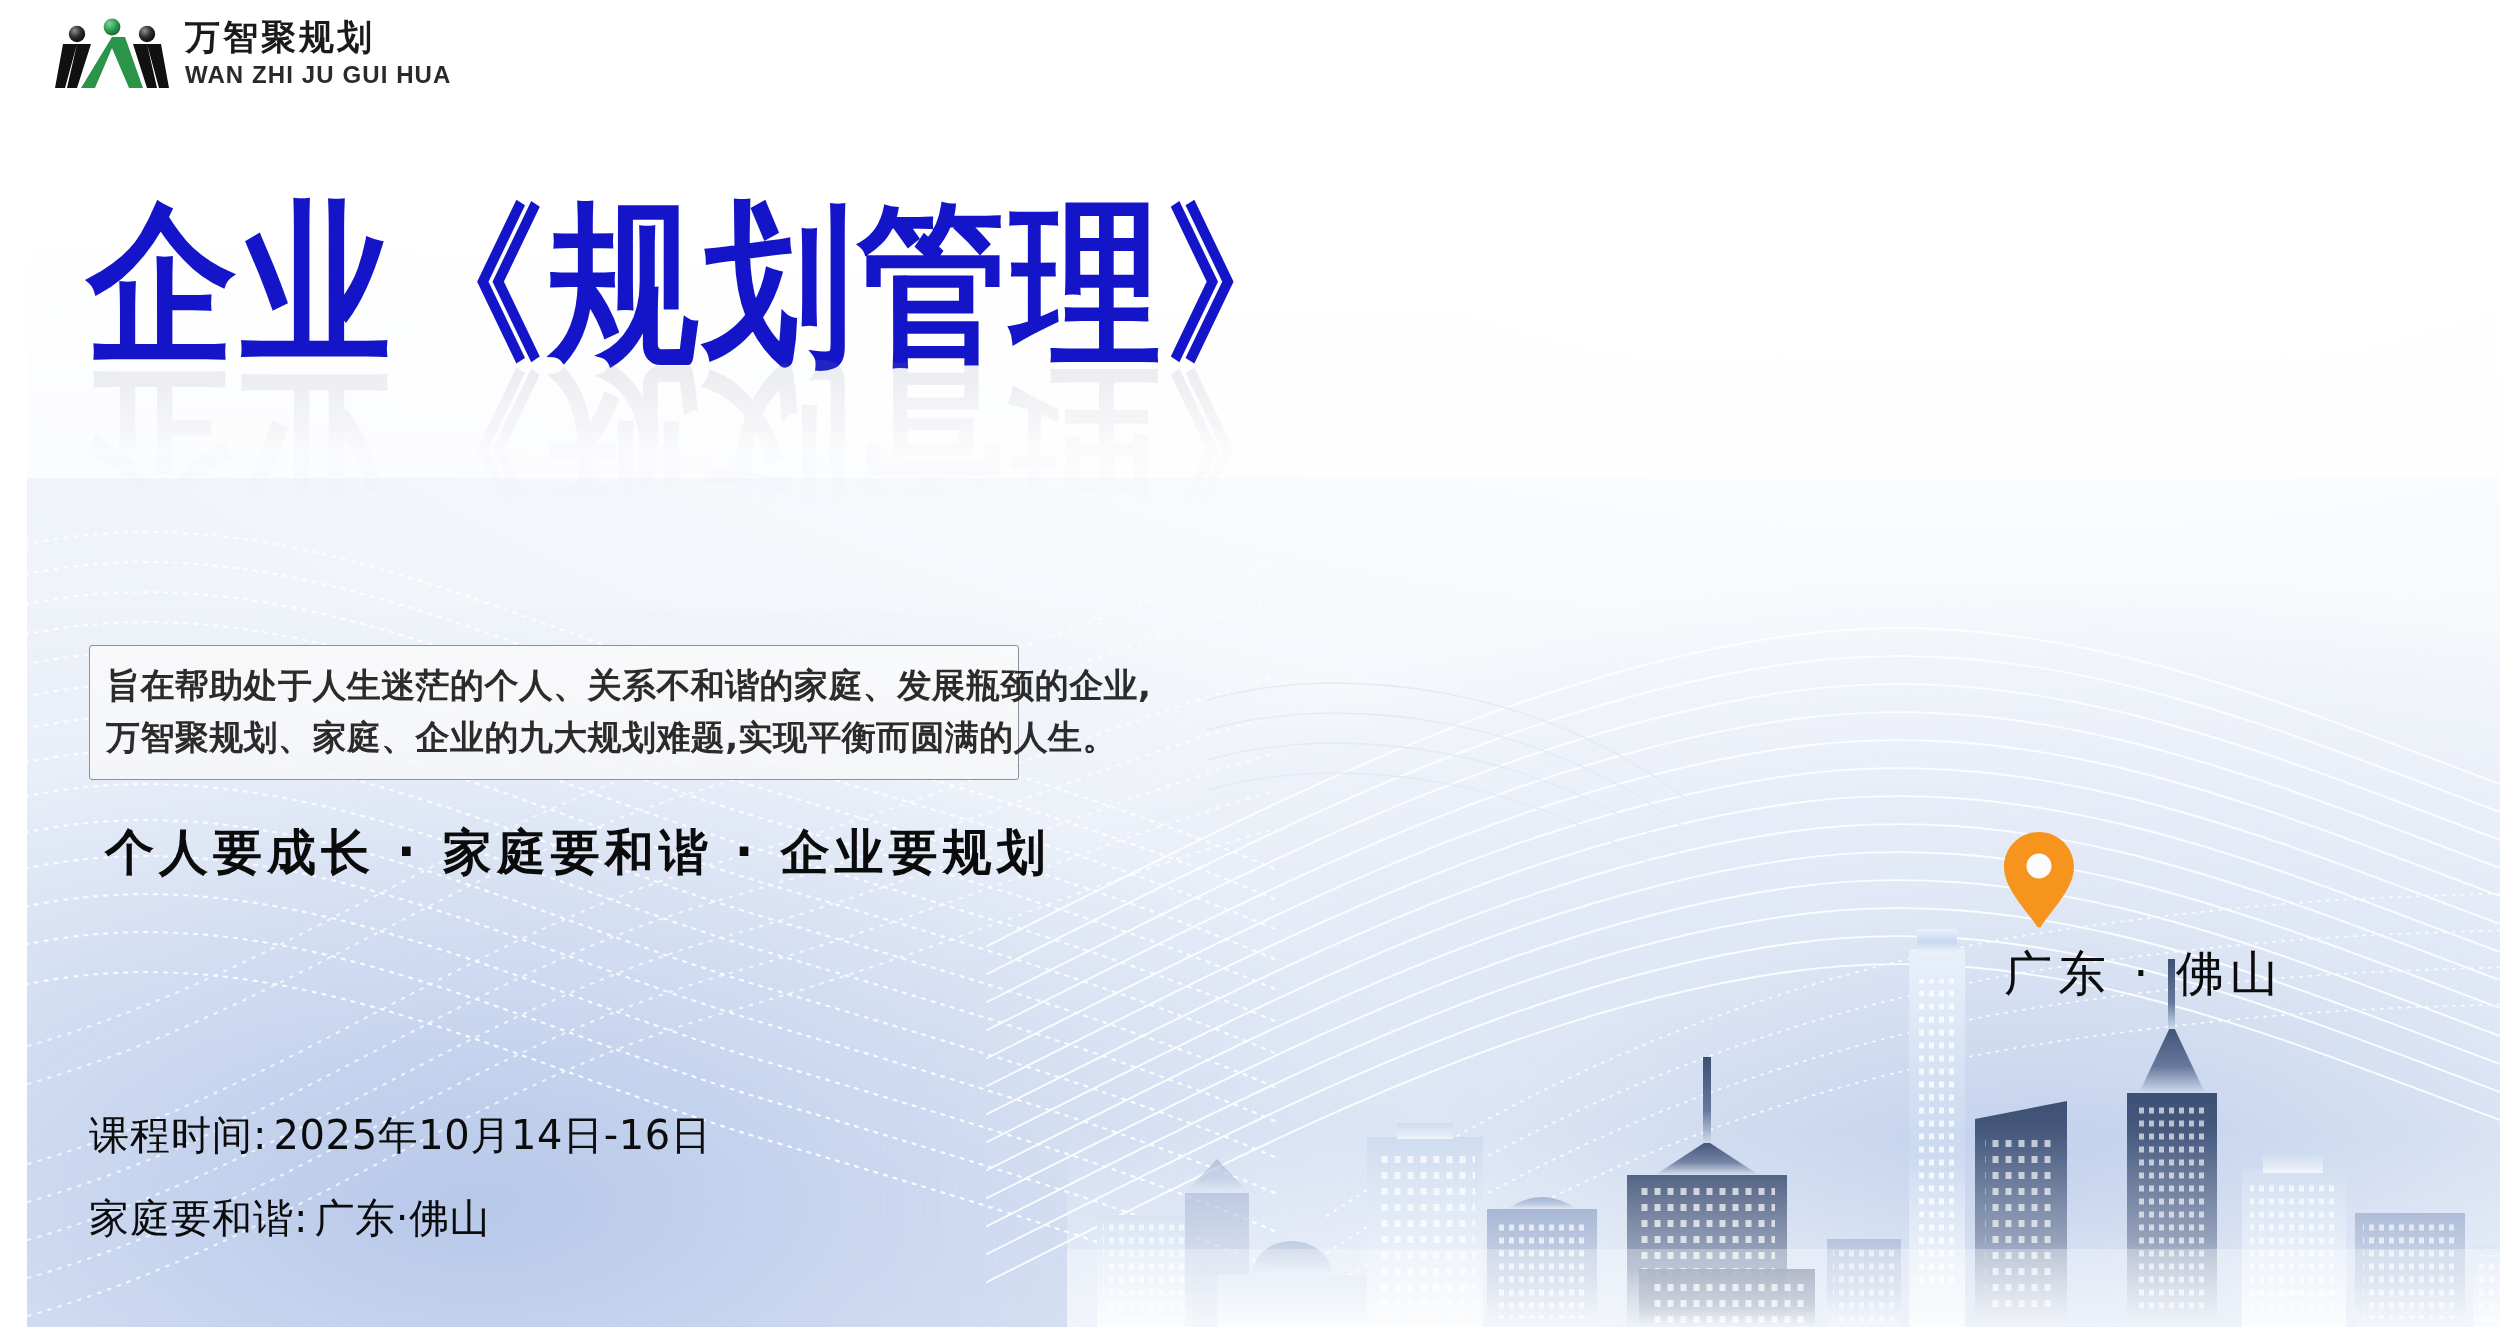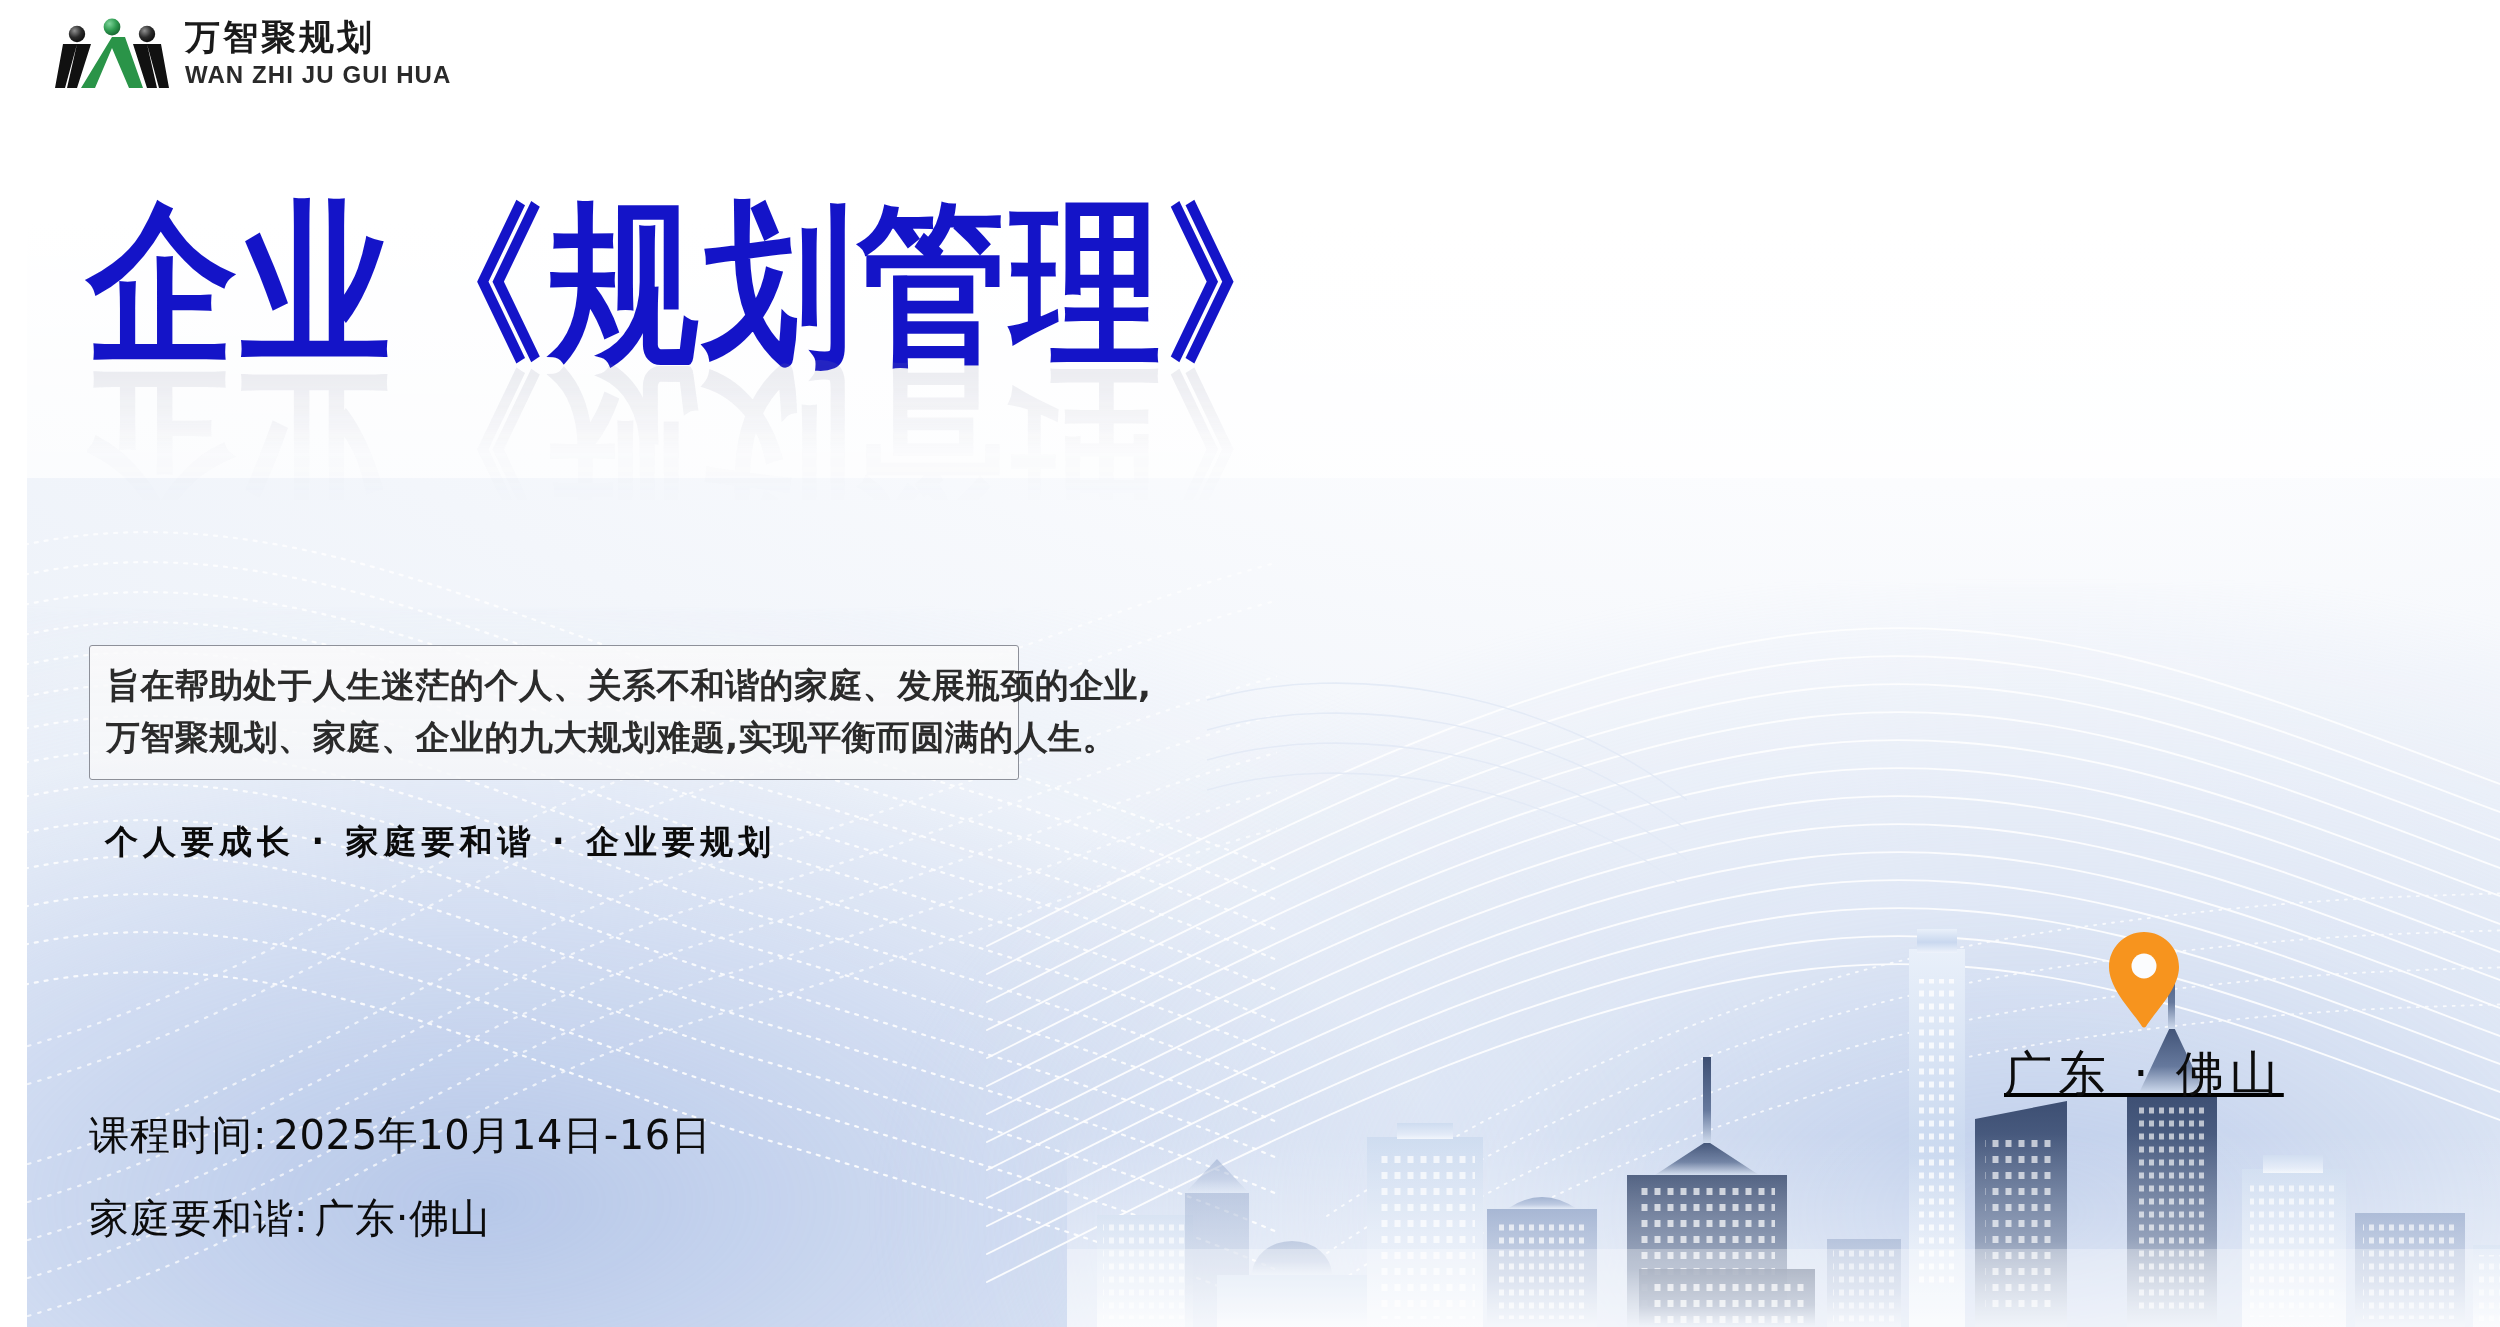--- a/index.html
+++ b/index.html
@@ -101,42 +101,42 @@
   .desc-line{
     font-family:"DejaVu Sans","Liberation Sans",sans-serif;
     font-size:34px; font-weight:600; color:#2b2b2b;
     line-height:1.52; letter-spacing:.4px; white-space:nowrap;
   }
 
   
   .tagline{
     position:absolute; left:78px; top:820px; z-index:30;
     font-family:"DejaVu Sans","Liberation Sans",sans-serif;
-    font-size:33px; font-weight:700; color:#0b0b0b;
+    font-size:49px; font-weight:700; color:#0b0b0b;
     letter-spacing:5px; white-space:nowrap;
   }
 
   
   .course-info{
     position:absolute; left:62px; top:1108px; z-index:30;
     display:flex; flex-direction:column; gap:28px;
   }
   .course-row{
     font-family:"DejaVu Sans","Liberation Sans",sans-serif;
     font-size:40px; font-weight:500; color:#0c0c0c;
     letter-spacing:1px; white-space:nowrap;
     display:flex; align-items:baseline;
   }
   .course-label{ letter-spacing:1px; }
   .course-value{ letter-spacing:.6px; margin-left:6px;text-align:center; }
 
   
   .location{
-    position:absolute; left:1977px; top:932px; z-index:30;
-    display:flex; flex-direction:column; align-items:center;text-decoration:underline;
+    position:absolute; left:1977px; top:832px; z-index:30;
+    display:flex; flex-direction:column; 
   }
   .pin-icon{ width:70px; height:96px; }
   .pin-icon svg{ width:100%; height:100%; display:block; }
   .location-text{
     margin-top:14px;
     font-family:"DejaVu Sans","Liberation Sans",sans-serif;
     font-size:48px; font-weight:500; color:#0c0c0c;
     letter-spacing:6px; white-space:nowrap;
   }
 </style>

